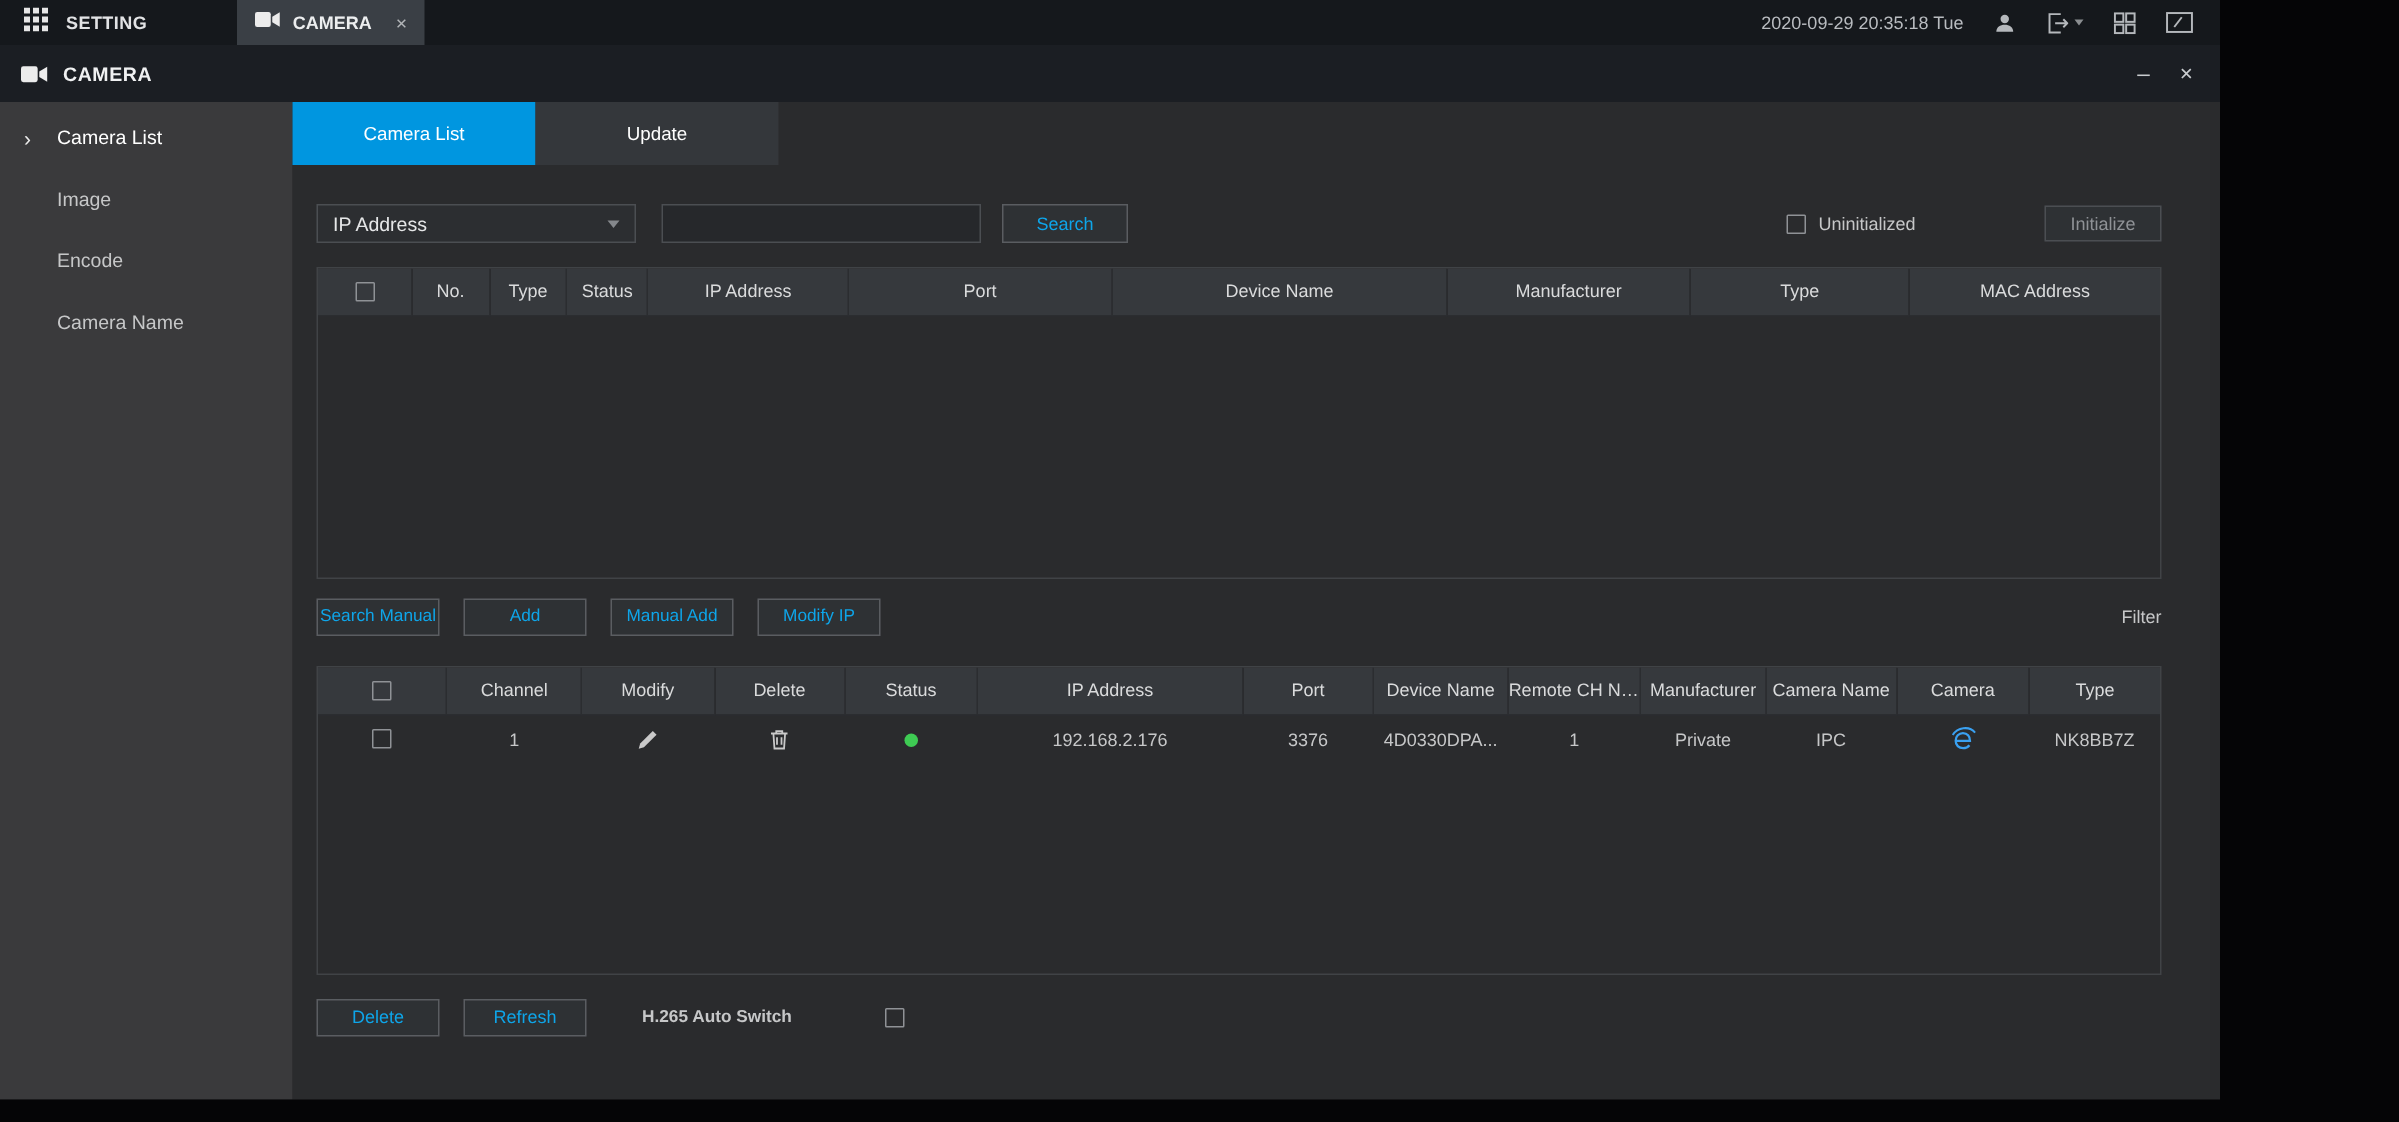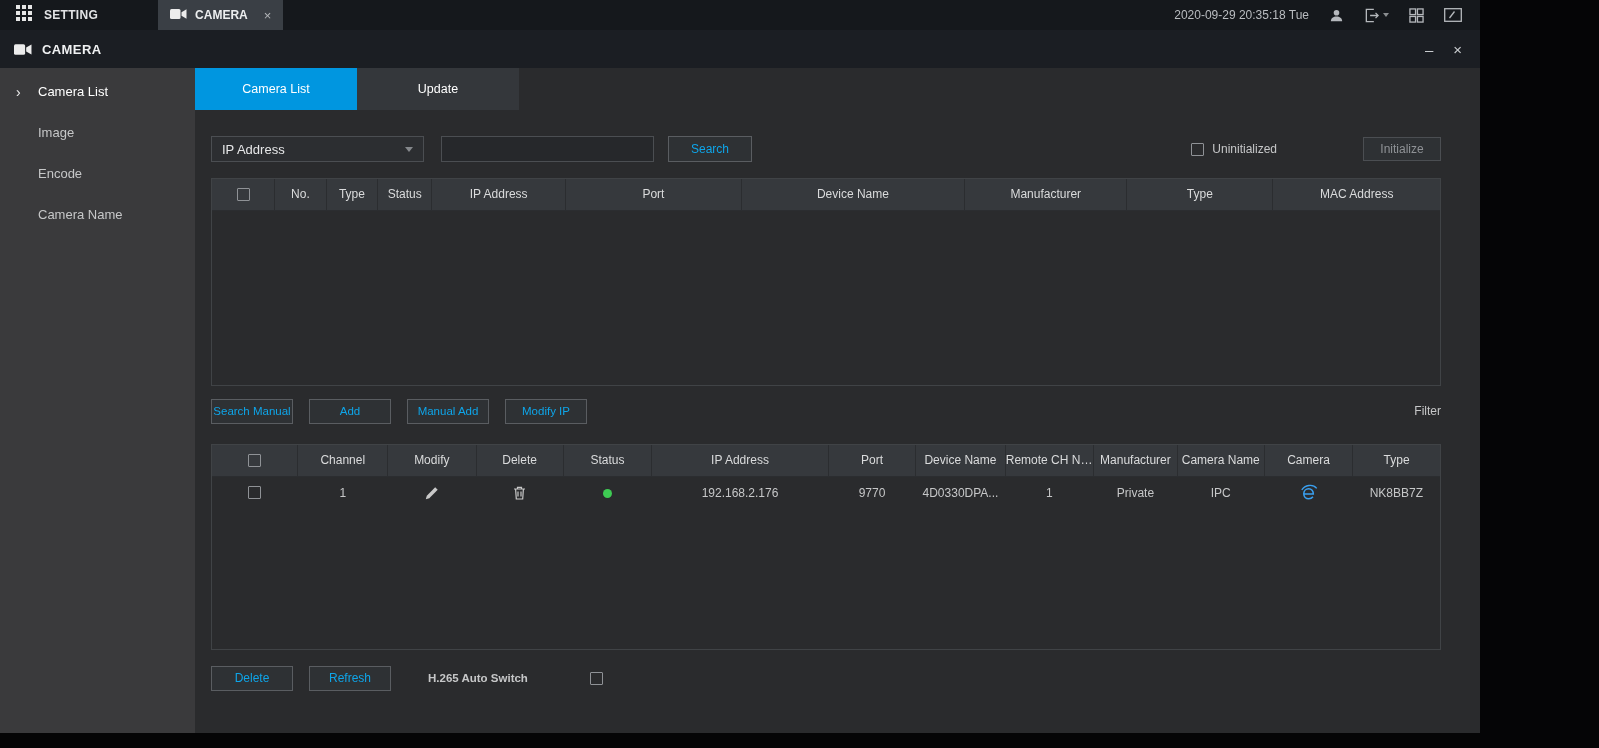--- a/index.html
+++ b/index.html
@@ -293,21 +293,21 @@
                 <td>
                   <span class="icon-btn">
                     <svg width="13" height="14" viewBox="0 0 13 14" fill="none" stroke="#c9c9c9" stroke-width="1.2">
                         <path d="M1 3h11M4.5 3V1.4h4V3M2.6 3l.7 10h6.4l.7-10"></path>
                         <path d="M5 5.5v5M8 5.5v5"></path>
                       </svg>
                   </span>
                 </td>
                 <td><span class="dot" style="background: rgb(62, 203, 83);"></span></td>
                 <td>192.168.2.176</td>
-                <td>9770</td>
+                <td>3376</td>
                 <td>4D0330DPA...</td>
                 <td>1</td>
                 <td>Private</td>
                 <td>IPC</td>
                 <td>
                   <span class="icon-btn ie">
                     <svg width="18" height="17" viewBox="0 0 20 18" fill="none" stroke="currentColor">
                       <path d="M2 6.2C5.5.8 14-1 18.6 4.4" stroke-width="1.5"></path>
                       <path d="M4.2 10.6h10.6c.1-3.4-2-5.8-5.2-5.8-3.1 0-5.4 2.4-5.4 5.6 0 3.3 2.3 5.6 5.5 5.6 2 0 3.7-.9 4.7-2.2" stroke-width="1.7"></path>
                     </svg>

